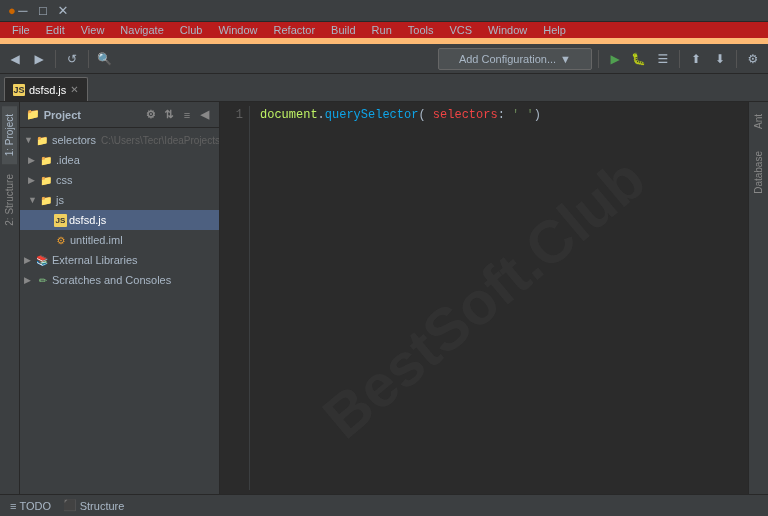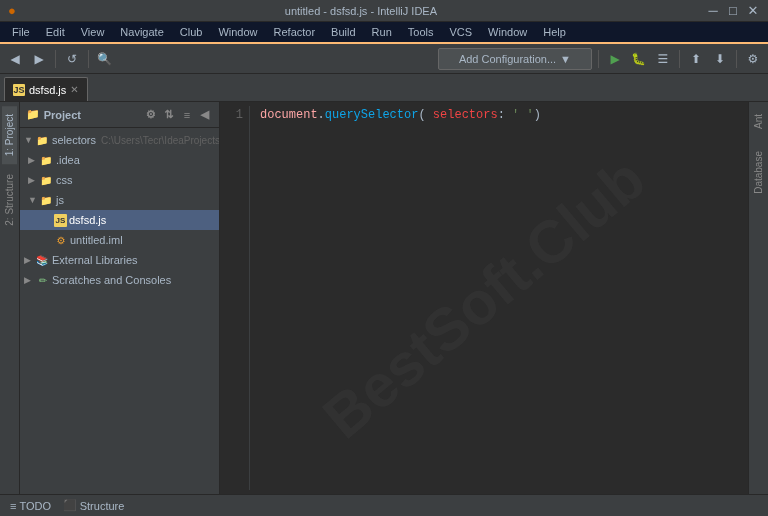--- a/index.html
+++ b/index.html
@@ -47,25 +47,25 @@
       align-items: center;
       justify-content: center;
       cursor: pointer;
       font-size: 13px;
       color: #a9b7c6;
     }
 
     
     #menu-bar {
       height: 22px;
-      background: #0f172a;
+      background: #b91c1c;
       display: flex;
       align-items: center;
       padding: 0 4px;
-      border-bottom: 2px solid #fdba74;
+      border-bottom: 6px solid #fdba74;
     }
     .menu-item {
       padding: 2px 8px;
       font-size: 11px;
       color: #a9b7c6;
       cursor: pointer;
       white-space: nowrap;
     }
 
     
@@ -355,21 +355,20 @@
       z-index: 10;
     }
   </style>
 </head>
 <body>
 
 <div id="title-bar">
   <div class="title-left">
     <span style="font-size:13px; color:#cc6600;">●</span>
   </div>
-  <div class="title-center">untitled - dsfsd.js - IntelliJ IDEA</div>
   <div class="title-right">
     <span class="win-btn">─</span>
     <span class="win-btn">□</span>
     <span class="win-btn">✕</span>
   </div>
 </div>
 
 <div id="menu-bar">
   <span class="menu-item">File</span>
   <span class="menu-item">Edit</span>
@@ -495,21 +494,21 @@
 
       <div id="watermark">
         <div style="font-size:60px; color:rgba(100,100,100,0.12); transform:rotate(-20deg); font-weight:bold; font-family:Arial;">BestSoft.Club</div>
       </div>
 
       <div id="line-numbers">
         <div>1</div>
       </div>
       <div id="code-content">
         <div>
-          <span style="color:#fca5a5;">document</span><span style="color:#a9b7c6;">.</span><span style="color:#0ea5e9;">querySelector</span><span style="color:#a9b7c6;">(</span><span style="color:#ef4444;"> selectors</span><span style="color:#a9b7c6;">:</span><span style="color:#6a8759;"> ' '</span><span style="color:#a9b7c6;">)</span>
+          <span style="color:#bef264;">document</span><span style="color:#a9b7c6;">.</span><span style="color:#0ea5e9;">querySelector</span><span style="color:#a9b7c6;">(</span><span style="color:#ef4444;"> selectors</span><span style="color:#a9b7c6;">:</span><span style="color:#6a8759;"> ' '</span><span style="color:#a9b7c6;">)</span>
         </div>
       </div>
     </div>
   </div>
 
   <div id="right-sidebar-tabs">
     <div class="side-tab" style="writing-mode:vertical-rl;transform:rotate(180deg);font-size:10px;color:#888;padding:8px 2px;cursor:pointer;">Ant</div>
     <div class="side-tab" style="writing-mode:vertical-rl;transform:rotate(180deg);font-size:10px;color:#888;padding:8px 2px;cursor:pointer;margin-top:4px;">Database</div>
   </div>
 

